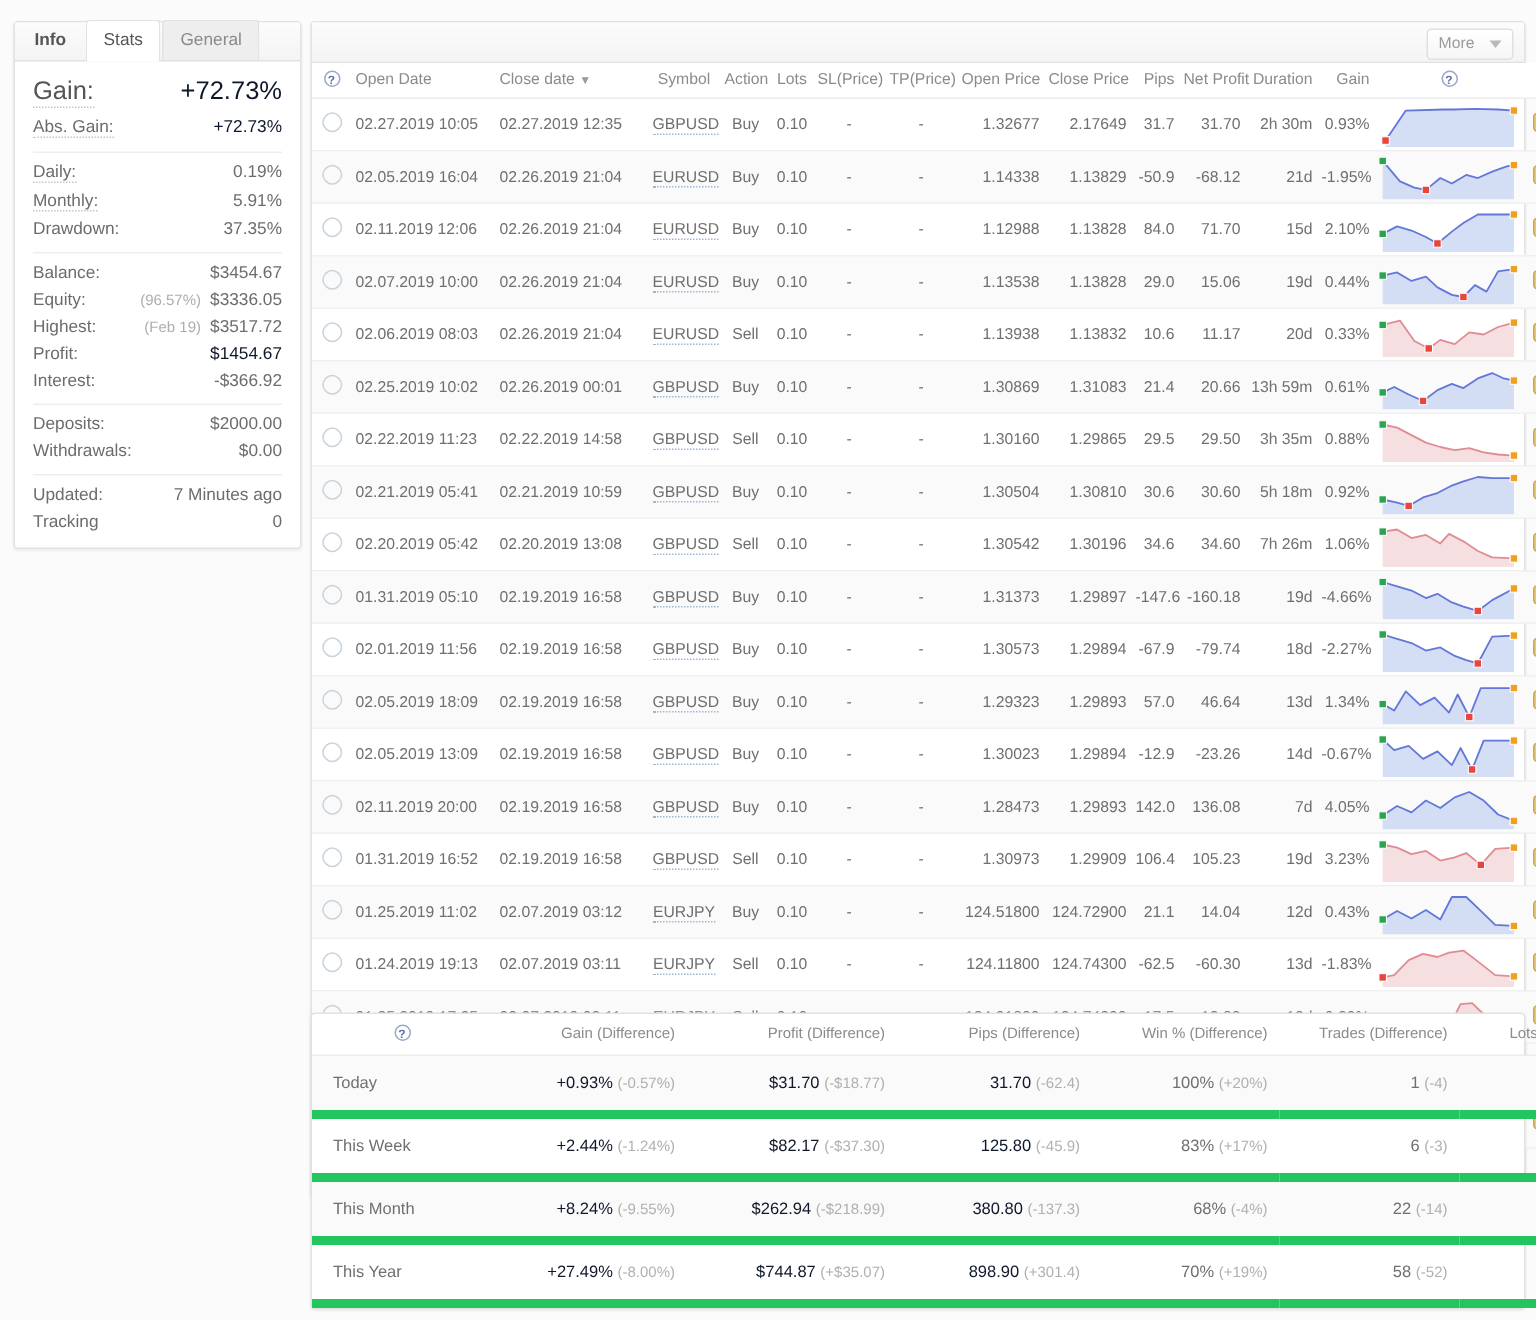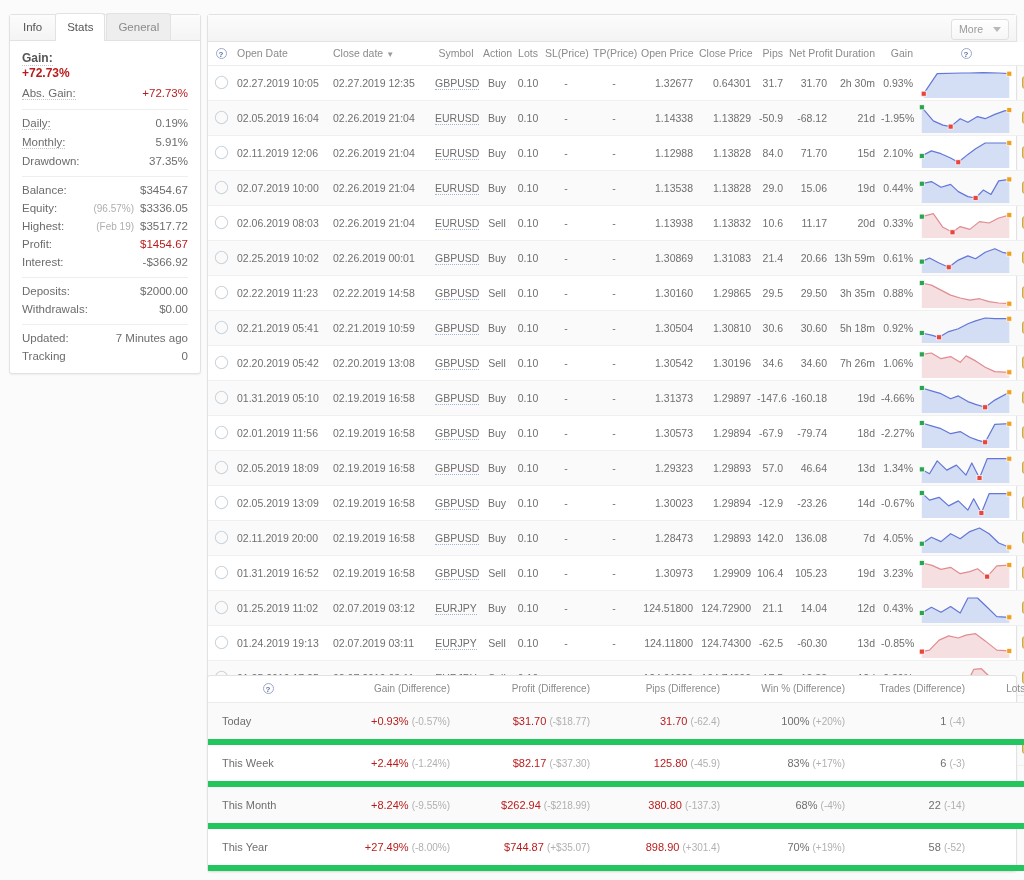--- a/index.html
+++ b/index.html
@@ -36,40 +36,40 @@
     font-size:11.5px;
     color:#8a8a8a;
     background:#eeeeee;
     border:1px solid #e2e2e2;
     border-bottom:none;
     border-radius:3px 3px 0 0;
     margin-right:1px;
     white-space:nowrap;
     cursor:pointer;
   }
-  .tab.plain{background:transparent;border-color:transparent;color:#555;font-weight:normal;padding-left:10px;}
+  .tab.plain{background:transparent;border-color:transparent;color:#555;font-weight:bold;padding-left:10px;}
   .tab.active{
     background:#ffffff;color:#555;
     border-color:#e2e2e2;
     position:relative;top:1px;height:27px;line-height:26px;
   }
 
   
   #info-panel{position:absolute;left:9px;top:14px;width:190px;}
   #info-panel .tabstrip{height:26px;}
   .info-body{padding:6px 12px 8px 12px;}
   .inforow{
     display:flex;justify-content:space-between;align-items:baseline;
     padding:3px 0;font-size:11.5px;color:#6c6c6c;
   }
   .inforow .lbl{white-space:nowrap;}
   .inforow .val{white-space:nowrap;text-align:right;}
-  .inforow.big{font-size:12px;font-weight:bold;padding:4px 0 4px 0;flex-direction:column;}
+  .inforow.big{font-size:17px;font-weight:normal;padding:4px 0 4px 0;}
   .inforow.big .lbl{color:#555;}
-  .green{color:#b91c1c;}
+  .green{color:#0f172a;}
   .grayparen{color:#aeaeae;font-size:10px;margin-right:6px;}
   .dotted{border-bottom:1px dotted #c6c6c6;}
   .sep{border-top:1px solid #eeeeee;margin:6px 0 4px 0;}
 
   
   #activity-panel{position:absolute;left:207px;top:14px;width:808px;}
   .more-btn{
     position:absolute;right:7px;top:4px;
     height:19px;line-height:19px;
     padding:0 7px;font-size:10.5px;color:#9a9a9a;
@@ -275,21 +275,21 @@
           <tr>
             <td class="c"><span class="clip"></span></td>
             <td class="l">02.27.2019 10:05</td>
             <td class="l">02.27.2019 12:35</td>
             <td class="c"><span class="sym">GBPUSD</span></td>
             <td class="c">Buy</td>
             <td class="c">0.10</td>
             <td class="c">-</td>
             <td class="c">-</td>
             <td class="r">1.32677</td>
-            <td class="r">0.64301</td>
+            <td class="r">2.17649</td>
             <td class="r pos">31.7</td>
             <td class="r pos">31.70</td>
             <td class="r">2h 30m</td>
             <td class="r">0.93%</td>
             <td class="c" style="padding:0">
               <svg class="spark" width="100" height="30" viewBox="0 0 100 30">
                 <path d="M7.7,25.7 L21.2,5.7 L46.2,5.0 L52.9,5.0 L67.3,4.6 L82.7,5.0 L93.3,5.7 L93.3,30 L7.7,30 Z" fill="#c5d3f2" opacity="0.75"></path>
                 <path d="M7.7,25.7 L21.2,5.7 L46.2,5.0 L52.9,5.0 L67.3,4.6 L82.7,5.0 L93.3,5.7" fill="none" stroke="#6377d6" stroke-width="1.2" stroke-linejoin="round"></path>
                 <rect x="5.2" y="23.2" width="5" height="5" fill="#2aa44f" stroke="#fff" stroke-width="0.7"></rect>
                 <rect x="5.2" y="23.2" width="5" height="5" fill="#e8453c" stroke="#fff" stroke-width="0.7"></rect>
@@ -695,21 +695,21 @@
             <td class="c"><span class="sym">EURJPY</span></td>
             <td class="c">Sell</td>
             <td class="c">0.10</td>
             <td class="c">-</td>
             <td class="c">-</td>
             <td class="r">124.11800</td>
             <td class="r">124.74300</td>
             <td class="r neg">-62.5</td>
             <td class="r neg">-60.30</td>
             <td class="r">13d</td>
-            <td class="r">-0.85%</td>
+            <td class="r">-1.83%</td>
             <td class="c" style="padding:0">
               <svg class="spark" width="100" height="30" viewBox="0 0 100 30">
                 <path d="M5.8,23.6 L13.5,22.1 L23.1,12.1 L32.7,7.9 L42.3,10.0 L50.0,7.1 L59.6,5.7 L69.2,12.9 L80.8,22.1 L93.3,22.9 L93.3,30 L5.8,30 Z" fill="#f2d4d6" opacity="0.75"></path>
                 <path d="M5.8,23.6 L13.5,22.1 L23.1,12.1 L32.7,7.9 L42.3,10.0 L50.0,7.1 L59.6,5.7 L69.2,12.9 L80.8,22.1 L93.3,22.9" fill="none" stroke="#e08c92" stroke-width="1.2" stroke-linejoin="round"></path>
                 <rect x="3.3" y="21.1" width="5" height="5" fill="#2aa44f" stroke="#fff" stroke-width="0.7"></rect>
                 <rect x="3.3" y="21.1" width="5" height="5" fill="#e8453c" stroke="#fff" stroke-width="0.7"></rect>
                 <rect x="90.8" y="20.4" width="5" height="5" fill="#f0a020" stroke="#fff" stroke-width="0.7"></rect>
               </svg>
             </td>
             <td class="c"><span class="bubble"></span></td>

